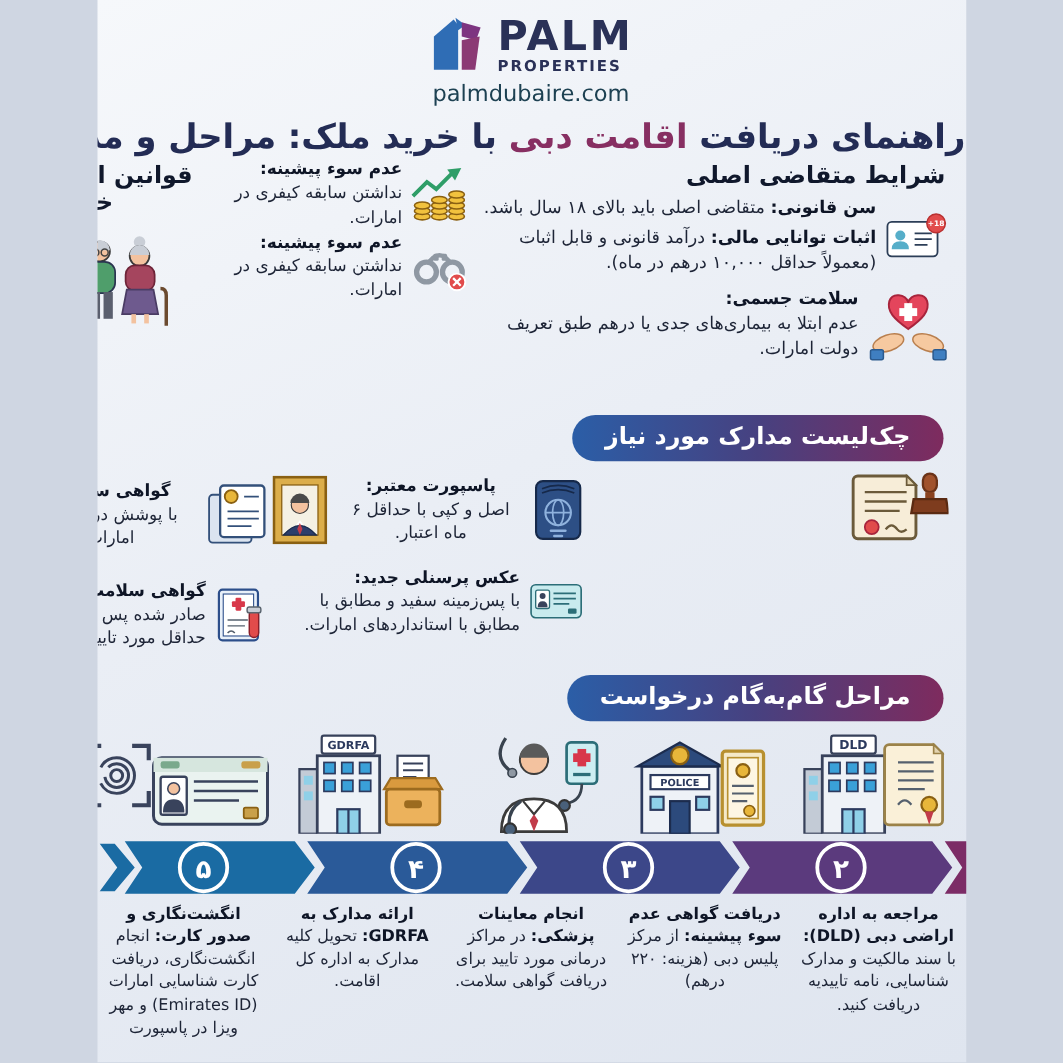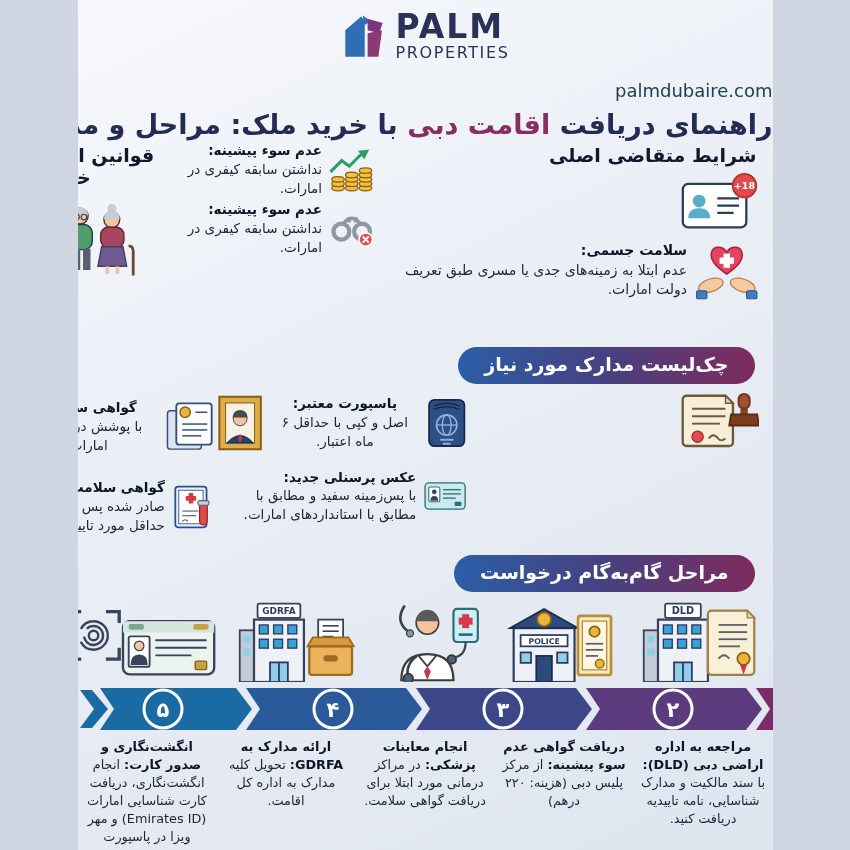--- a/index.html
+++ b/index.html
@@ -4,22 +4,22 @@
 <style>
   html,body{margin:0;padding:0;background:#cfd6e2;}
   #canvas{width:695px;height:850px;margin:0 auto;direction:rtl;overflow:hidden;position:relative;
     font-family:"DejaVu Sans","Liberation Sans",sans-serif;color:#1d2436;
     background:linear-gradient(155deg,#f6f8fb 0%,#eaeef5 45%,#dfe5ef 100%);}
   
   .header{text-align:center;padding-top:10px;direction:ltr;}
   .logo-row{display:inline-flex;align-items:center;gap:9px;}
   .brand-block{text-align:left;line-height:1;}
   .brand-name{font-size:33px;font-weight:bold;color:#2a3157;letter-spacing:2px;}
-  .brand-sub{font-size:16px;font-weight:normal;color:#2a3157;letter-spacing:1.6px;margin-top:2px;}
-  .website{font-size:18px;color:#1d4152;margin-top:15px;text-align:right;}
+  .brand-sub{font-size:12px;font-weight:bold;color:#2a3157;letter-spacing:1.6px;margin-top:2px;}
+  .website{font-size:18px;color:#1d4152;margin-top:1px;}
   
   .main-title{text-align:center;font-size:27px;font-weight:bold;color:#232c55;margin-top:8px;white-space:nowrap;}
   .main-title .accent{color:#872f62;}
   
   .banner{padding:0 18px;margin:9px 0 4px;}
   .pill{display:inline-block;background:linear-gradient(to left,#7e2b5e,#474180,#2b5ea7);
     color:#fff;font-weight:bold;font-size:19px;padding:6px 26px 9px;border-radius:999px;}
   
   .grid1{display:grid;grid-template-columns:385px 196px 249px;padding:0 10px;height:198px;}
   .col-heading{font-size:19px;font-weight:bold;color:#10182c;margin:4px 6px 6px;text-align:right;}
@@ -82,34 +82,38 @@
         <svg width="78" height="60" viewBox="0 0 86 64">
           <rect x="2" y="12" width="70" height="48" rx="6" fill="#ffffff" stroke="#2c3e57" stroke-width="2.5"></rect>
           <circle cx="20" cy="31" r="7" fill="#56aec9"></circle>
           <path d="M8,50 q0,-11 12,-11 q12,0 12,11 z" fill="#56aec9"></path>
           <line x1="40" y1="28" x2="64" y2="28" stroke="#2c3e57" stroke-width="2.5"></line>
           <line x1="40" y1="36" x2="64" y2="36" stroke="#2c3e57" stroke-width="2.5"></line>
           <line x1="40" y1="44" x2="58" y2="44" stroke="#2c3e57" stroke-width="2.5"></line>
           <circle cx="70" cy="14" r="13" fill="#e14b4b" stroke="#b93030" stroke-width="2"></circle>
           <text x="70" y="18" font-size="10.5" font-weight="bold" fill="#ffffff" text-anchor="middle">18+</text>
         </svg>
+        <div class="req-text">
+          <p style="margin:0 0 4px"><b>سن قانونی:</b> <span>متقاضی اصلی باید بالای ۱۸ سال باشد.</span></p>
+          <p style="margin:0"><b>اثبات توانایی مالی:</b> <span>درآمد قانونی و قابل اثبات (معمولاً حداقل ۱۰,۰۰۰ درهم در ماه).</span></p>
+        </div>
       </div>
       <div class="req-row">
         <svg width="76" height="66" viewBox="0 0 80 72">
           <path d="M40,40 C26,30 18,22 21,12 C24,3 37,5 40,13 C43,5 56,3 59,12 C62,22 54,30 40,40 Z" fill="#e4455c" stroke="#a8243c" stroke-width="2"></path>
           <rect x="36" y="14" width="8" height="18" fill="#ffffff"></rect>
           <rect x="31" y="19" width="18" height="8" fill="#ffffff"></rect>
           <ellipse cx="20" cy="54" rx="16" ry="8" fill="#f6c9a0" stroke="#b97f4e" stroke-width="1.5" transform="rotate(-18 20 54)"></ellipse>
           <ellipse cx="60" cy="54" rx="16" ry="8" fill="#f6c9a0" stroke="#b97f4e" stroke-width="1.5" transform="rotate(18 60 54)"></ellipse>
           <rect x="2" y="61" width="13" height="10" rx="2" fill="#3f7fc1" stroke="#2b5a8e" stroke-width="1.5"></rect>
           <rect x="65" y="61" width="13" height="10" rx="2" fill="#3f7fc1" stroke="#2b5a8e" stroke-width="1.5"></rect>
         </svg>
         <div class="req-text">
           <b>سلامت جسمی:</b><br>
-          <span>عدم ابتلا به زمینه‌های جدی یا مسری طبق تعریف دولت امارات.</span>
+          <span>عدم ابتلا به بیماری‌های جدی یا درهم طبق تعریف دولت امارات.</span>
         </div>
       </div>
     </div>
 
     <div>
       <div class="mid-item">
         <svg width="62" height="58" viewBox="0 0 76 70">
           <path d="M4,38 L22,20 L34,29 L56,7" stroke="#2f9e68" stroke-width="5" fill="none"></path>
           <polygon points="48,4 66,2 58,18" fill="#2f9e68"></polygon>
           <ellipse cx="16" cy="64" rx="10" ry="4.5" fill="#f2c23e" stroke="#8a6012" stroke-width="2"></ellipse>
@@ -433,18 +437,18 @@
       <text x="255" y="31" font-size="21" font-weight="bold" fill="#ffffff" text-anchor="middle">۴</text>
       <text x="425" y="31" font-size="21" font-weight="bold" fill="#ffffff" text-anchor="middle">۳</text>
       <text x="595" y="31" font-size="21" font-weight="bold" fill="#ffffff" text-anchor="middle">۲</text>
       <text x="765" y="31" font-size="21" font-weight="bold" fill="#ffffff" text-anchor="middle">۱</text>
     </svg>
   </div>
 
   <div class="steps-texts">
     <div class="step-col-text"><b>مراجعه به اداره اراضی دبی (DLD):</b> <span>با سند مالکیت و مدارک شناسایی، نامه تاییدیه دریافت کنید.</span></div>
     <div class="step-col-text"><b>دریافت گواهی عدم سوء پیشینه:</b> <span>از مرکز پلیس دبی (هزینه: ۲۲۰ درهم)</span></div>
-    <div class="step-col-text"><b>انجام معاینات پزشکی:</b> <span>در مراکز درمانی مورد ابتلا برای دریافت گواهی سلامت.</span></div>
+    <div class="step-col-text"><b>انجام معاینات پزشکی:</b> <span>در مراکز درمانی مورد تایید برای دریافت گواهی سلامت.</span></div>
     <div class="step-col-text"><b>ارائه مدارک به GDRFA:</b> <span>تحویل کلیه مدارک به اداره کل اقامت.</span></div>
     <div class="step-col-text"><b>انگشت‌نگاری و صدور کارت:</b> <span>انجام انگشت‌نگاری، دریافت کارت شناسایی امارات (Emirates ID) و مهر ویزا در پاسپورت</span></div>
   </div>
 
 </div>
 
 </body></html>

